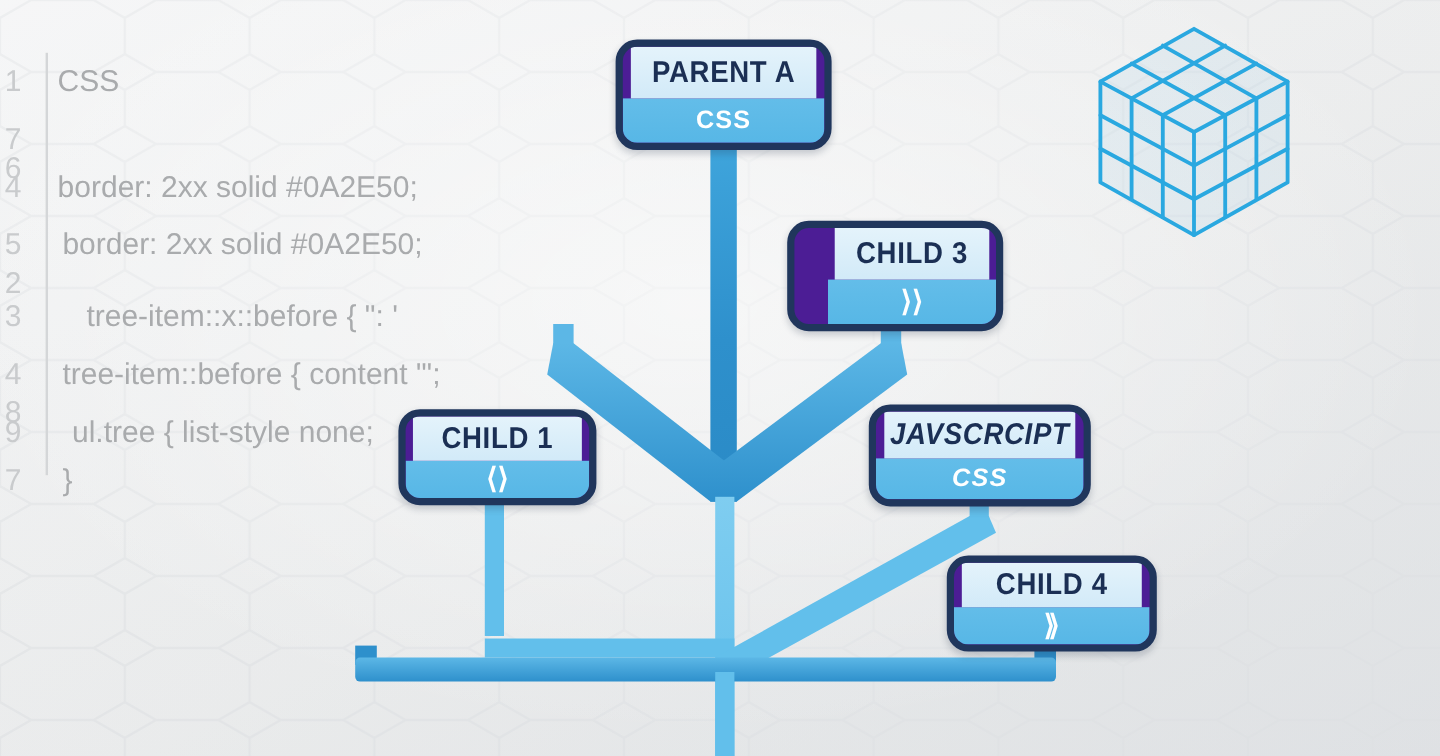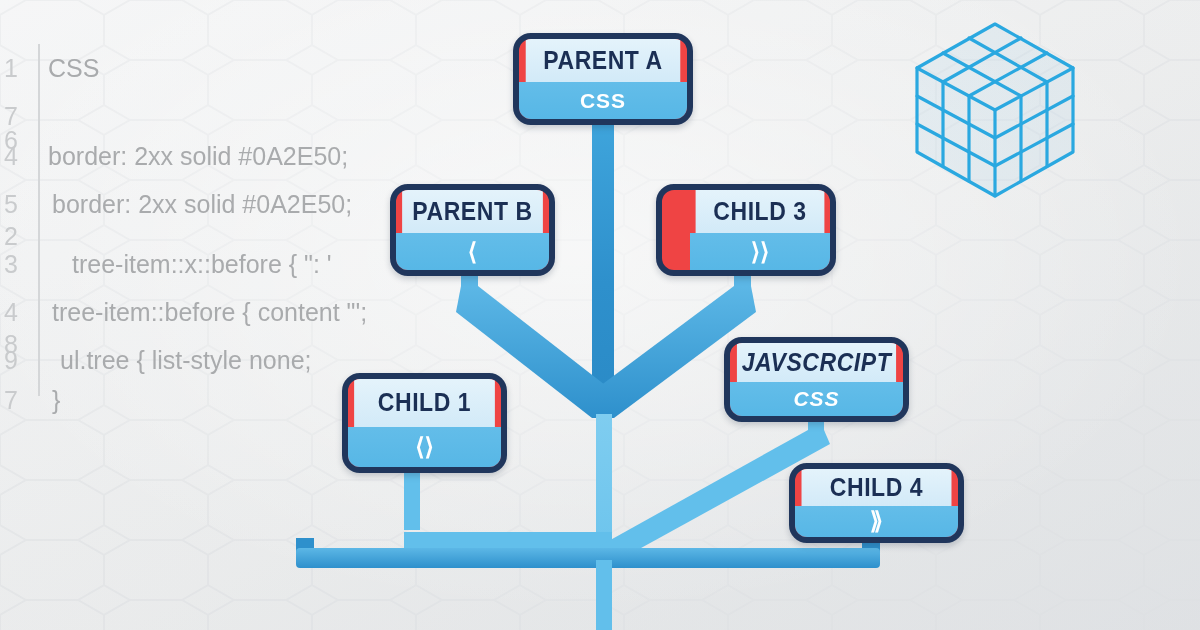--- a/index.html
+++ b/index.html
@@ -93,21 +93,21 @@
     inset: 0;
     z-index: 3;
   }
 
   
   .node {
     position: absolute;
     z-index: 5;
     border: 6px solid #20365c;
     border-radius: 18px;
-    background: #ef4444;
+    background: #4c1d95;
     box-sizing: border-box;
     overflow: hidden;
     box-shadow: 0 3px 6px rgba(30,45,70,0.22);
     display: flex;
     flex-direction: column;
   }
   .node-title {
     flex: 0 0 54%;
     display: flex;
     align-items: center;
@@ -133,21 +133,21 @@
     letter-spacing: 1px;
     font-family: "Liberation Sans", sans-serif;
     white-space: nowrap;
   }
   .node-sub.glyph { font-size: 24px; letter-spacing: 0px; }
 
   
   #node-parent-a   { left: 513px; top: 33px;  width: 180px; height: 92px; }
   #node-parent-b   { left: 390px; top: 184px; width: 165px; height: 92px; }
   #node-child-3    { left: 656px; top: 184px; width: 180px; height: 92px; padding-left: 28px; }
-  #node-child-1    { left: 342px; top: 341px; width: 165px; height: 100px; margin-top: 32px; }
+  #node-child-1    { left: 332px; top: 341px; width: 165px; height: 80px; }
   #node-javascript { left: 724px; top: 337px; width: 185px; height: 85px; font-style: italic; }
   #node-child-2    { left: 222px; top: 463px; width: 178px; height: 80px; }
   #node-child-4    { left: 789px; top: 463px; width: 175px; height: 80px; }
 </style>
 </head>
 <body>
 
 <div id="stage">
 
   <svg id="hex-bg" width="1200" height="630" viewBox="0 0 1200 630" preserveAspectRatio="none">
@@ -284,24 +284,20 @@
     <rect x="596" y="560" width="16" height="70" fill="#62bfeb"></rect>
 
     <path d="M404 440 L420 440 L612 548 L596 548 L396 436 Z" fill="#62bfeb" opacity="0"></path>
   </svg>
 
   <div class="node" id="node-parent-a">
     <div class="node-title">PARENT A</div>
     <div class="node-sub">CSS</div>
   </div>
 
-  <div class="node" id="node-parent-b">
-    <div class="node-title">PARENT B</div>
-    <div class="node-sub glyph">⟨</div>
-  </div>
 
   <div class="node" id="node-child-3">
     <div class="node-title">CHILD 3</div>
     <div class="node-sub glyph">⟩⟩</div>
   </div>
 
   <div class="node" id="node-child-1">
     <div class="node-title">CHILD 1</div>
     <div class="node-sub glyph">⟨⟩</div>
   </div>

